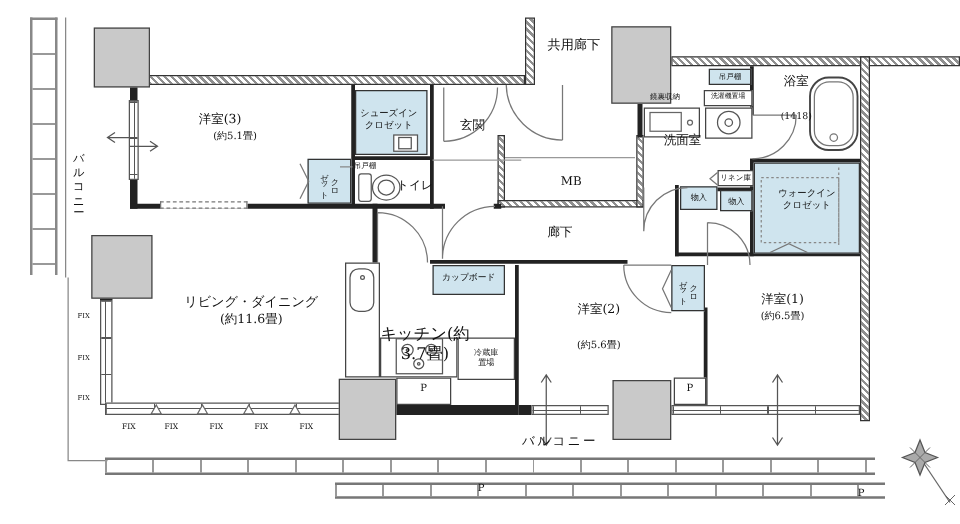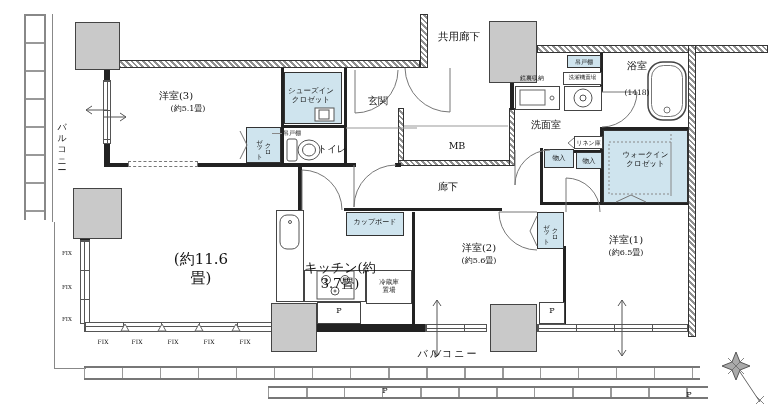--- a/index.html
+++ b/index.html
@@ -188,40 +188,41 @@
   <div class="lbl" style="left:158px;top:104px;width:60px;height:10px;font-size:8px;">(約5.1畳)</div>
   <div class="lbl" style="left:285px;top:86px;width:52px;height:24px;font-size:7.5px;">シューズイン
 クロゼット</div>
   <div class="lbl" style="left:356px;top:95px;width:44px;height:13px;font-size:10px;">玄関</div>
   <div class="lbl" style="left:426px;top:30px;width:66px;height:13px;font-size:10.5px;">共用廊下</div>
   <div class="thin" style="left:272px;top:133px;width:10px;height:1px;"></div>
   <div class="lbl" style="left:283px;top:129px;width:30px;height:8px;font-size:6px;text-align:left;">吊戸棚</div>
   <div class="lbl" style="left:314px;top:143px;width:36px;height:12px;font-size:9.5px;">トイレ</div>
   <div class="lbl" style="left:440px;top:140px;width:34px;height:12px;font-size:9.5px;">MB</div>
   <div class="lbl" style="left:426px;top:181px;width:44px;height:13px;font-size:10px;">廊下</div>
-  <div class="lbl" style="left:520px;top:107px;width:52px;height:13px;font-size:10px;margin-top:12px;">洗面室</div>
+  <div class="lbl" style="left:520px;top:107px;width:52px;height:13px;font-size:10px;">洗面室</div>
   <div class="lbl" style="left:512px;top:74px;width:40px;height:9px;font-size:6px;">鏡裏収納</div>
   <div class="lbl" style="left:563px;top:74px;width:39px;height:9px;font-size:5.5px;">洗濯機置場</div>
   <div class="lbl" style="left:567px;top:58px;width:34px;height:9px;font-size:6px;">吊戸棚</div>
   <div class="lbl" style="left:618px;top:60px;width:38px;height:13px;font-size:10px;">浴室</div>
   <div class="lbl" style="left:620px;top:88px;width:34px;height:10px;font-size:7.5px;">(1418)</div>
   <div class="lbl" style="left:574px;top:139px;width:29px;height:9px;font-size:6px;">リネン庫</div>
   <div class="lbl" style="left:544px;top:154px;width:30px;height:9px;font-size:6.5px;">物入</div>
   <div class="lbl" style="left:576px;top:157px;width:26px;height:9px;font-size:6.5px;">物入</div>
   <div class="lbl" style="left:605px;top:150px;width:81px;height:24px;font-size:7.5px;">ウォークイン
 クロゼット</div>
   <div class="lbl" style="left:598px;top:234px;width:56px;height:13px;font-size:10px;">洋室(1)</div>
   <div class="lbl" style="left:598px;top:248px;width:56px;height:10px;font-size:8px;text-align:center;">(約6.5畳)</div>
   <div class="lbl" style="left:451px;top:242px;width:56px;height:13px;font-size:10px;">洋室(2)</div>
-  <div class="lbl" style="left:451px;top:256px;width:56px;height:10px;font-size:8px;">(約5.6畳)</div>
+  <div class="lbl" style="left:451px;top:271px;width:56px;height:10px;font-size:8px;">(約5.6畳)</div>
   <div class="lbl" style="left:298px;top:260px;width:84px;height:12px;font-size:13px;">キッチン(約3.7畳)</div>
   <div class="lbl" style="left:347px;top:218px;width:56px;height:10px;font-size:7px;">カップボード</div>
   <div class="lbl" style="left:366px;top:278px;width:46px;height:18px;font-size:6.5px;">冷蔵庫
 置場</div>
-  <div class="lbl" style="left:166px;top:250px;width:70px;height:11px;font-size:15px;text-align:center;">(約11.6畳)</div>
+  <div class="lbl" style="left:142px;top:236px;width:118px;height:13px;font-size:10.5px;">リビング・ダイニング</div>
+  <div class="lbl" style="left:166px;top:250px;width:70px;height:11px;font-size:10px;text-align:center;">(約11.6畳)</div>
   <div class="lbl" style="left:408px;top:348px;width:80px;height:13px;font-size:10px;letter-spacing:2px;">バルコニー</div>
 
   <div class="cols" style="left:246px;top:128px;width:35px;height:34px;">
     <span>ゼット</span>
     <span>クロ</span>
   </div>
   <div class="cols" style="left:537px;top:213px;width:27px;height:35px;">
     <span>ゼット</span>
     <span>クロ</span>
   </div>

